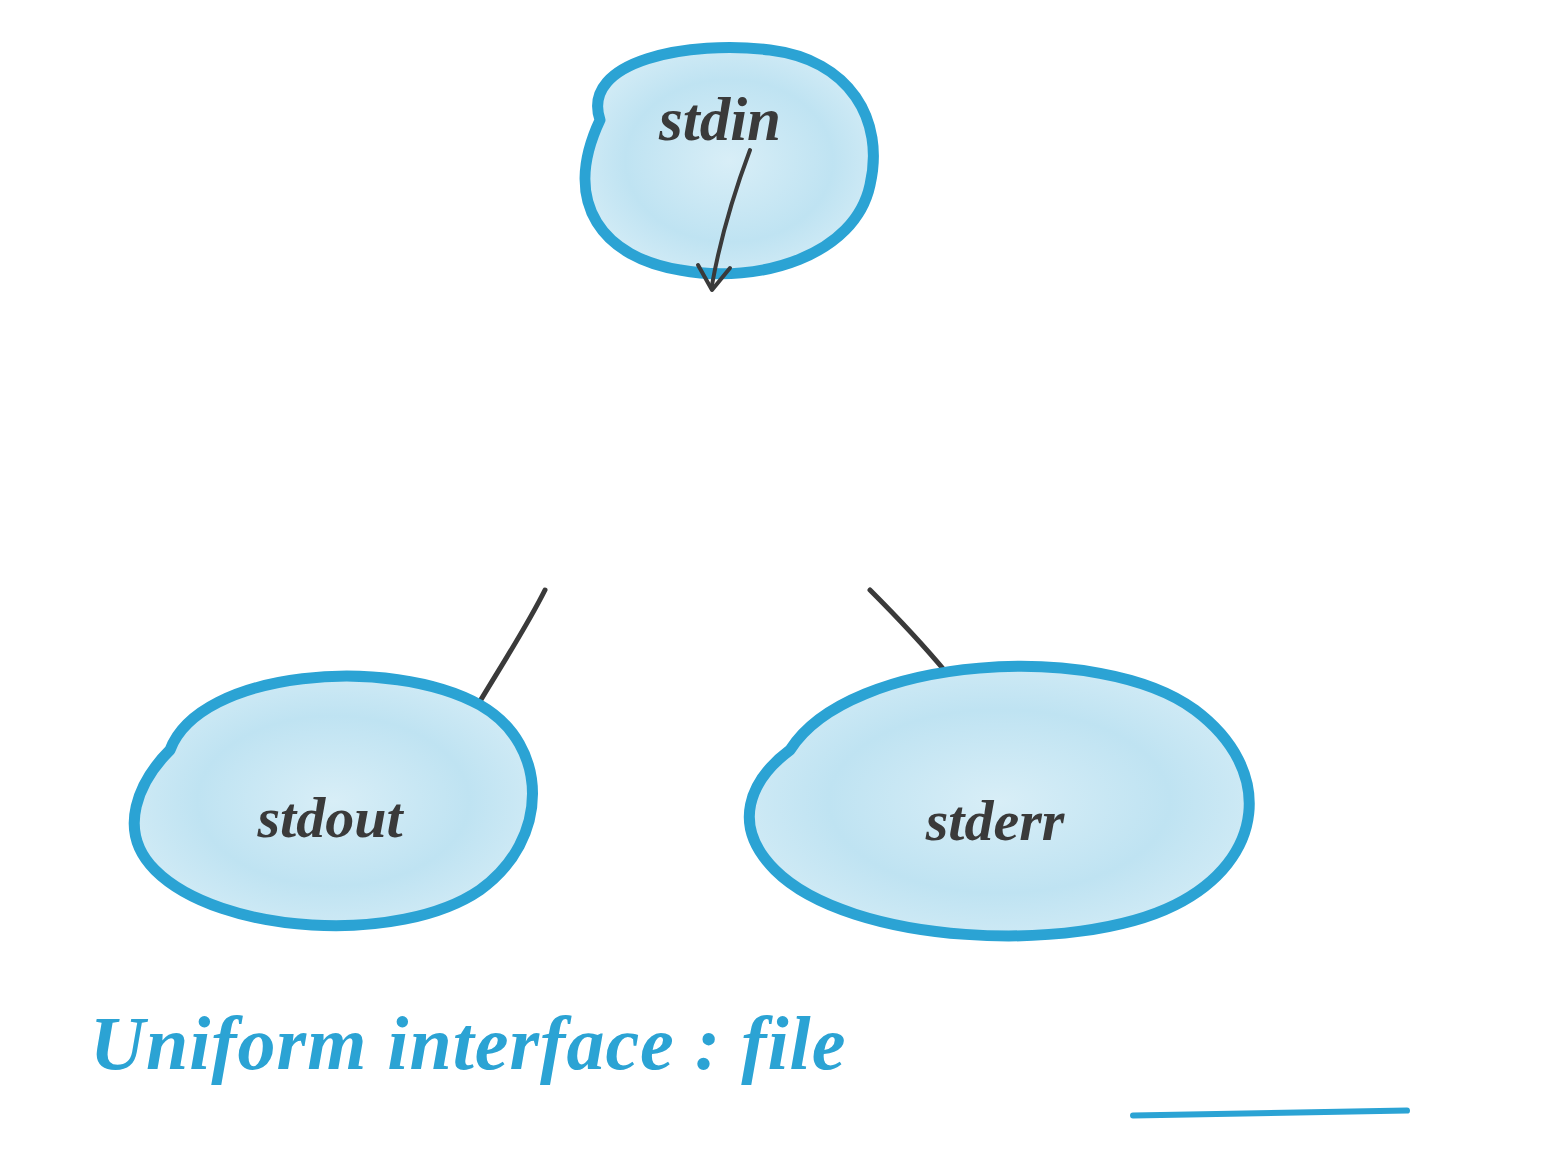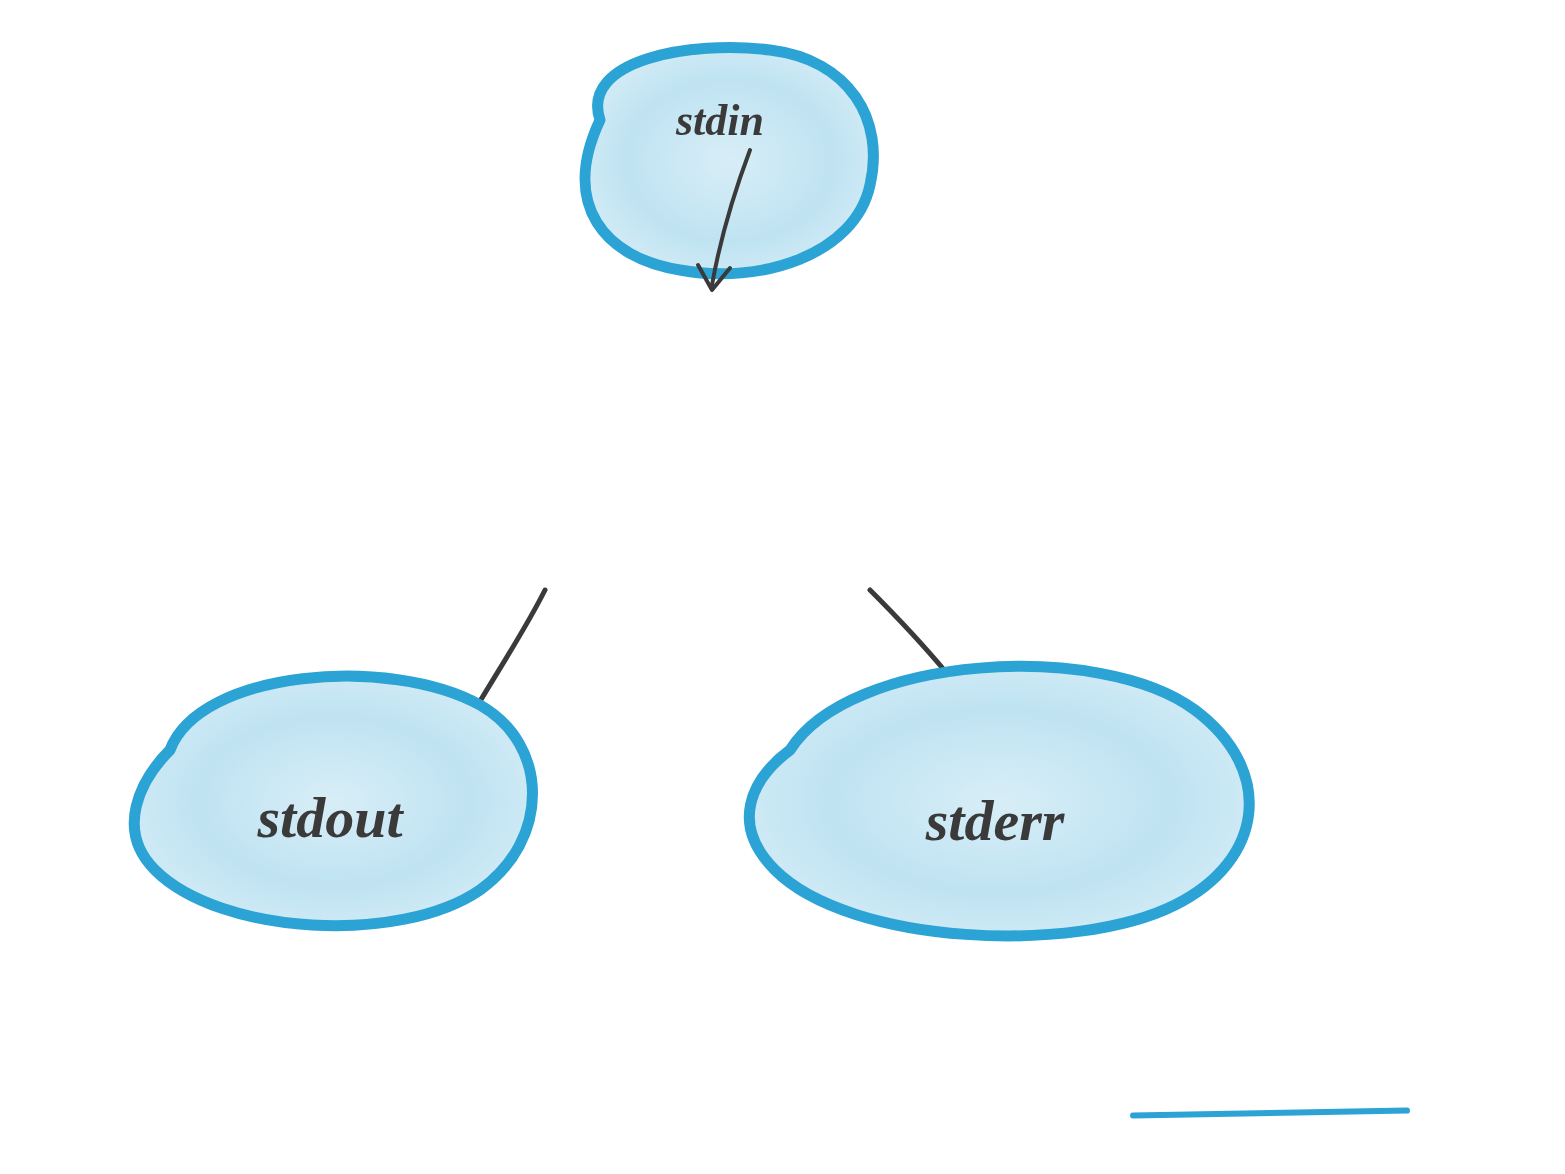--- a/index.html
+++ b/index.html
@@ -35,21 +35,21 @@
       z-index: 2;
       white-space: nowrap;
     }
     .stdin {
       left: 550px;
       top: 30px;
       width: 340px;
       height: 260px;
     }
     .stdin .bubble-text {
-      font-size: 44px;
+      font-size: 61px;
       color: #3a3a3a;
       margin-top: -80px;
     }
     .yourtool {
       left: 390px;
       top: 340px;
       width: 660px;
       height: 260px;
     }
     .yourtool .bubble-text {
@@ -178,15 +178,20 @@
       </defs>
       <path d="M 70 110 
                C 130 15, 380 0, 475 70
                C 555 130, 545 220, 455 265
                C 355 315, 130 305, 55 230
                C 10 185, 30 140, 70 110 Z" fill="url(#blueFill3)" stroke="#2ba3d4" stroke-width="11" stroke-linecap="round" stroke-linejoin="round"></path>
     </svg>
     <span class="bubble-text">stderr</span>
   </div>
 
+  <div class="caption">
+    <span>Uniform interface :</span>
+    <span> </span>
+    <span>file</span>
+  </div>
   <div class="caption-underline"></div>
 
 </div>
 
 </body></html>

